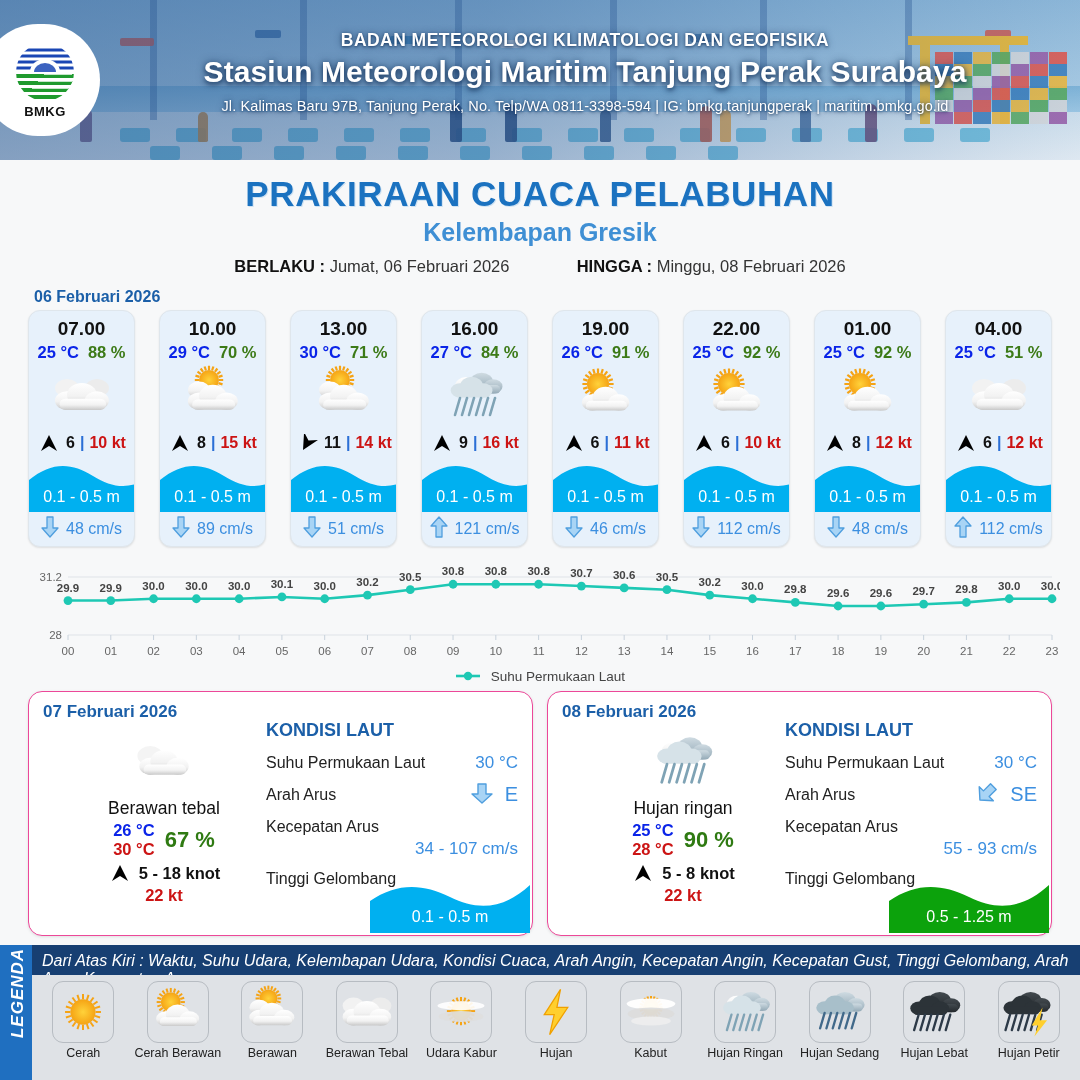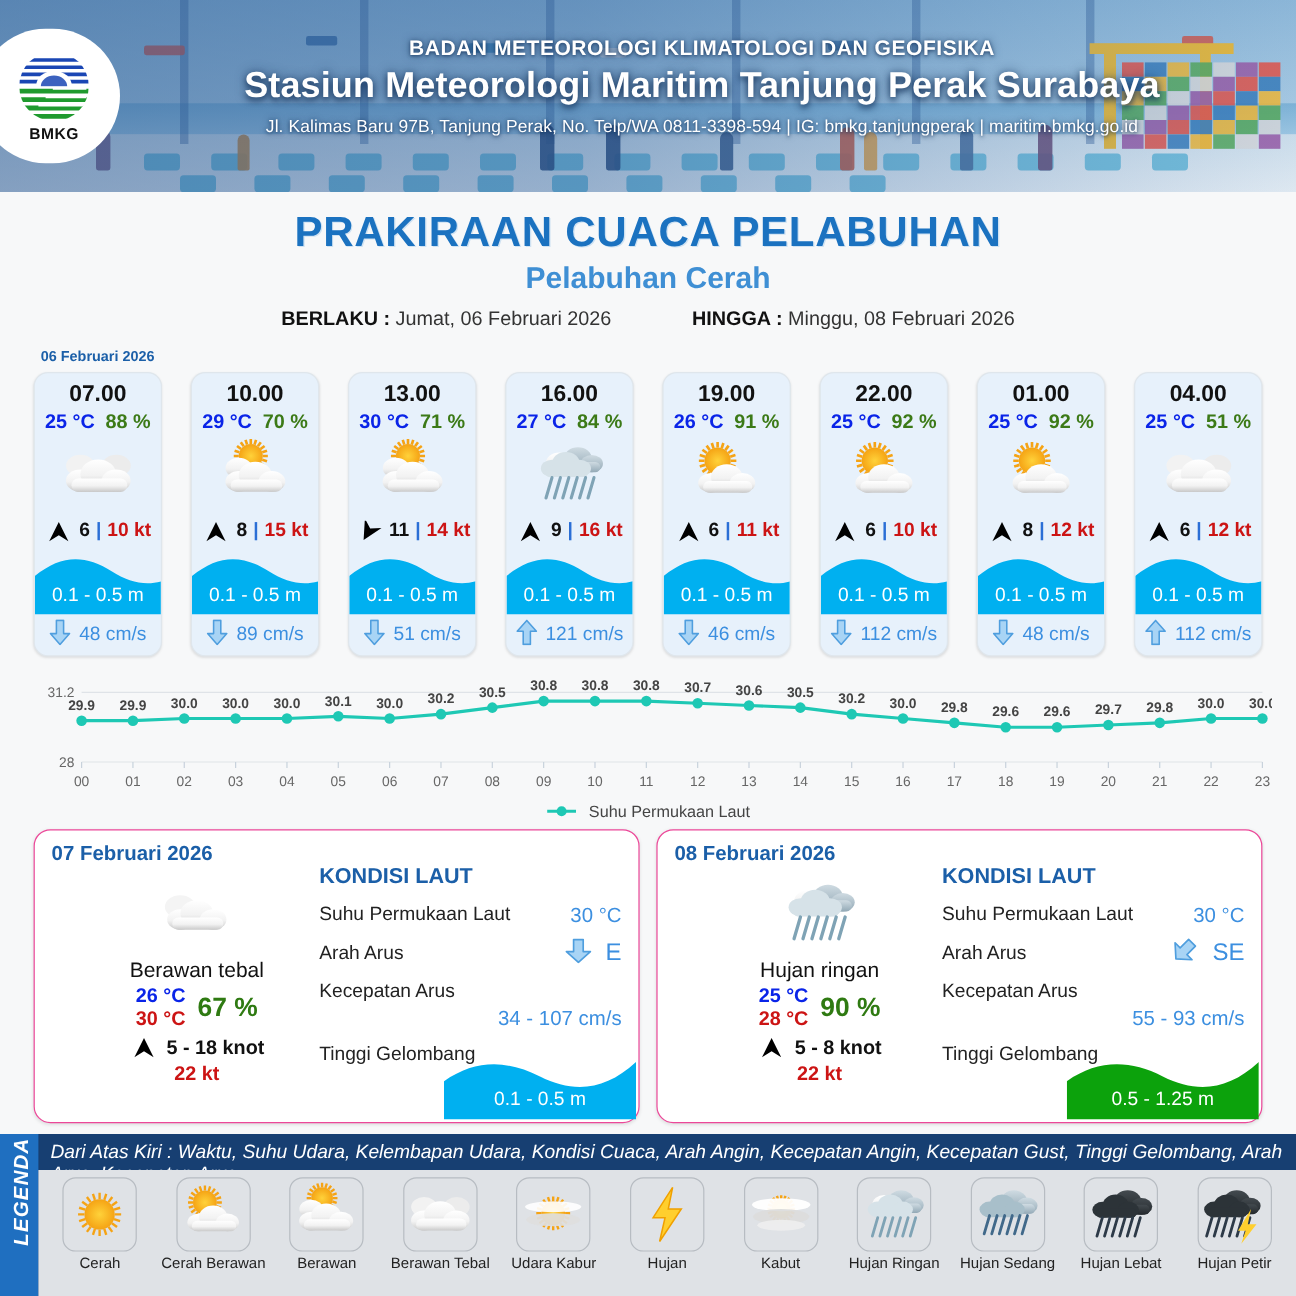--- a/index.html
+++ b/index.html
@@ -64,21 +64,21 @@
   }
   .title-sub { font-size:25px; font-weight:bold; color:#3f8fd4; margin-top:4px; }
   .validity { margin-top:10px; font-size:16.5px; color:#222; }
   .validity .vgroup { display:inline-block; }
   .validity .vlabel { font-weight:bold; color:#111; }
   .validity .vval { color:#333; }
   .vgap { display:inline-block; width:58px; }
 
   
   .date-row { margin:12px 0 4px 34px; }
-  .date-label { font-size:12px; font-weight:bold; color:#1b5fa8; }
+  .date-label { font-size:16px; font-weight:bold; color:#1b5fa8; }
 
   
   .cards { display:flex; gap:24px; padding:0 28px; }
   .card {
     width:128px; background:#e7f1fb; border:1px solid #dfe6ec; border-radius:12px;
     overflow:hidden; position:relative; box-shadow:0 1px 2px rgba(0,0,0,.10);
     display:flex; flex-direction:column;
   }
   .c-time { text-align:center; font-size:19px; font-weight:bold; color:#111; padding-top:7px; }
   .c-th { display:flex; justify-content:center; align-items:baseline; gap:9px; margin-top:3px; }
@@ -305,21 +305,21 @@
 
   <div class="hdr-text">
     <div class="hdr-line1">BADAN METEOROLOGI KLIMATOLOGI DAN GEOFISIKA</div>
     <div class="hdr-line2">Stasiun Meteorologi Maritim Tanjung Perak Surabaya</div>
     <div class="hdr-line3">Jl. Kalimas Baru 97B, Tanjung Perak, No. Telp/WA 0811-3398-594 | IG: bmkg.tanjungperak | maritim.bmkg.go.id</div>
   </div>
 </div>
 
 <div class="title-block">
   <div class="title-main">PRAKIRAAN CUACA PELABUHAN</div>
-  <div class="title-sub">Pelabuhan Cerah</div>
+  <div class="title-sub">Kelembapan Gresik</div>
   <div class="validity">
     <span class="vgroup">
       <span class="vlabel">BERLAKU :</span>
       <span class="vval">Jumat, 06 Februari 2026</span>
     </span>
     <span class="vgap"></span>
     <span class="vgroup">
       <span class="vlabel">HINGGA :</span>
       <span class="vval">Minggu, 08 Februari 2026</span>
     </span>

